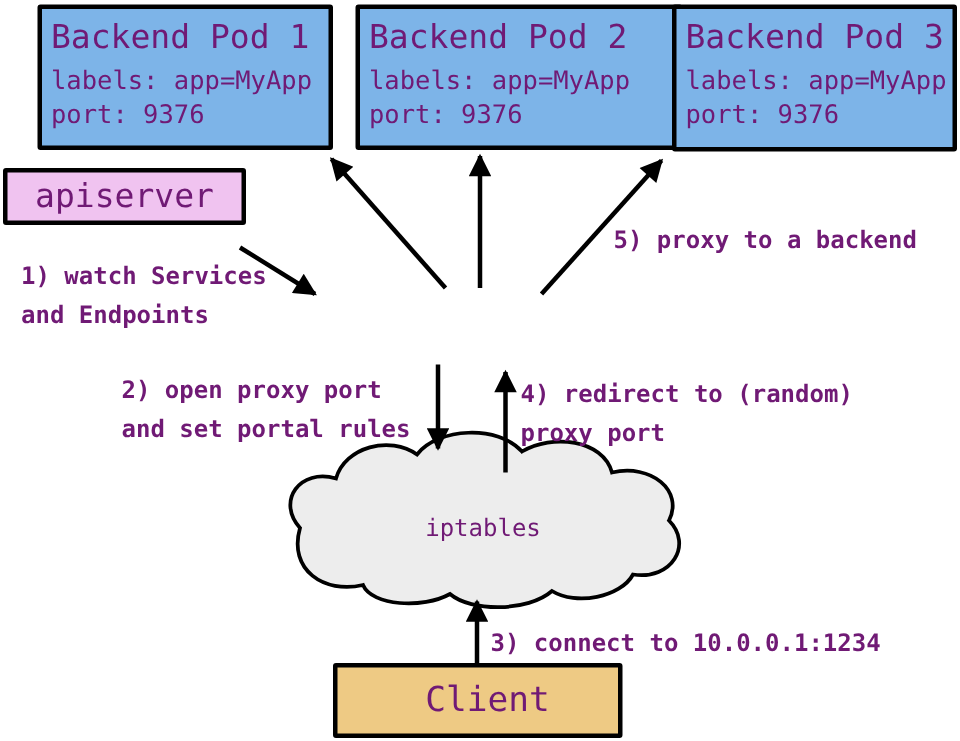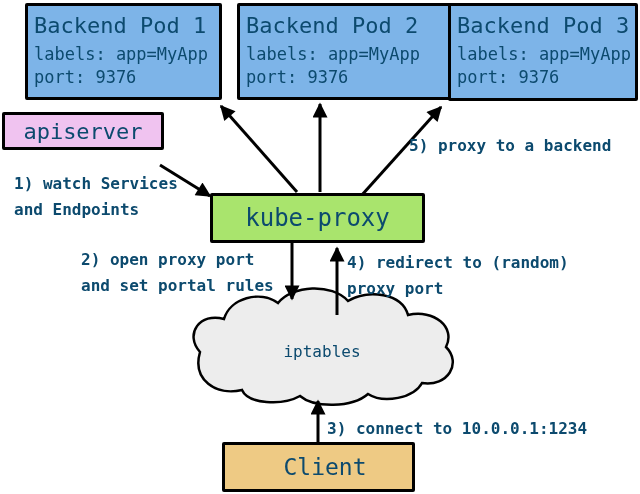--- a/index.html
+++ b/index.html
@@ -1,18 +1,18 @@
 <!DOCTYPE html>
 <html style="--pod-fill: #7db4e8; --apiserver-fill: #f0c3f0; --kube-proxy-fill: #a9e46d; --client-fill: #eeca84; --cloud-fill: #ededed; --outline: #000000; --background: #ffffff;"><head>
 <meta charset="utf-8">
 <style>
   html,body { margin:0; padding:0; background:#fff; }
   .canvas {
     position:relative; width:640px; height:494px; background:var(--background,#fff);
-    font-family:"DejaVu Sans Mono", monospace; color:#0c4a6e; overflow:hidden;
+    font-family:"DejaVu Sans Mono", monospace; color:#701a75; overflow:hidden;
   }
   .layer { position:absolute; left:0; top:0; width:640px; height:494px; }
   svg.layer { z-index:1; }
   .box {
     position:absolute; box-sizing:border-box; z-index:2;
     border:3px solid var(--outline,#000); border-radius:2px;
   }
   .pod { background:var(--pod-fill,#7db4e8); padding:3px 6px; }
   .pod-title { font-size:22px; line-height:34px; white-space:nowrap; }
   .pod-line  { font-size:17px; line-height:23px; white-space:nowrap; }
@@ -76,32 +76,29 @@
   <div class="box pod" style="left:448px; top:3px; width:190px; height:98px;">
     <div class="pod-title">Backend Pod 3</div>
     <div class="pod-line">labels: app=MyApp</div>
     <div class="pod-line">port: 9376</div>
   </div>
 
   <div class="box node-center apiserver" style="left:2px; top:112px; width:162px; height:38px;">
     <span>apiserver</span>
   </div>
 
-  <div class="box node-center kube-proxy" style="left:210px; top:193px; width:215px; height:50px;">
-    <span>kube-proxy</span>
-  </div>
 
   <div class="box node-center client" style="left:222px; top:442px; width:193px; height:50px;padding-left:13px;">
     <span>Client</span>
   </div>
 
   <div class="cloud-label" style="left:280px; top:342px;">iptables</div>
 
   <div class="step" style="left:14px;  top:171px;">1) watch Services
 and Endpoints</div>
   <div class="step" style="left:67px;  top:247px;margin-left:14px;">2) open proxy port
 and set portal rules</div>
   <div class="step" style="left:327px; top:416px;">3) connect to 10.0.0.1:1234</div>
   <div class="step" style="left:347px; top:250px;">4) redirect to (random)
 proxy port</div>
-  <div class="step" style="left:409px; top:133px;">5) proxy to a backend</div>
+  <div class="step" style="left:409px; top:147px;">5) proxy to a backend</div>
 
 </div>
 
 </body></html>

